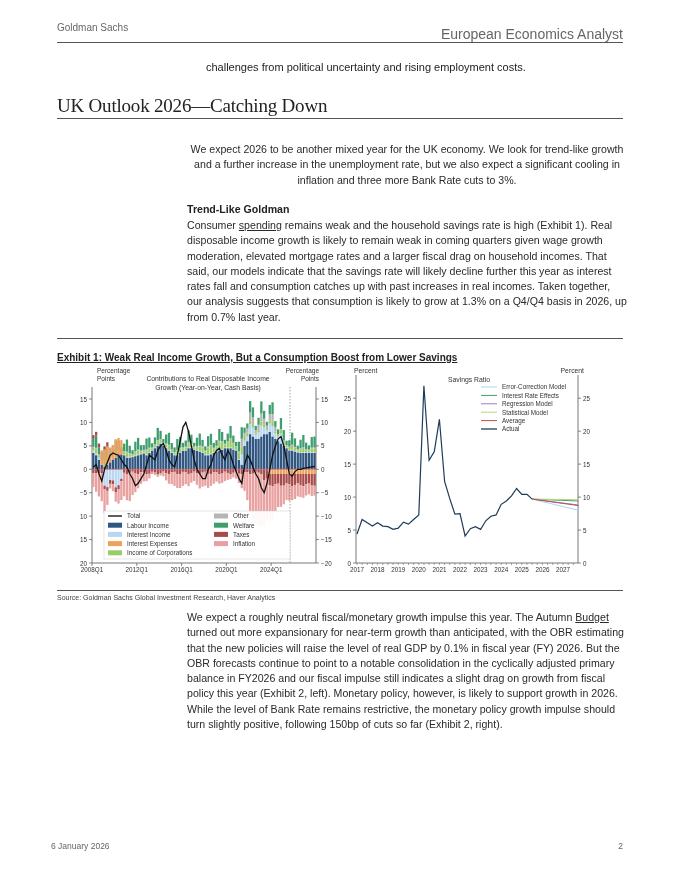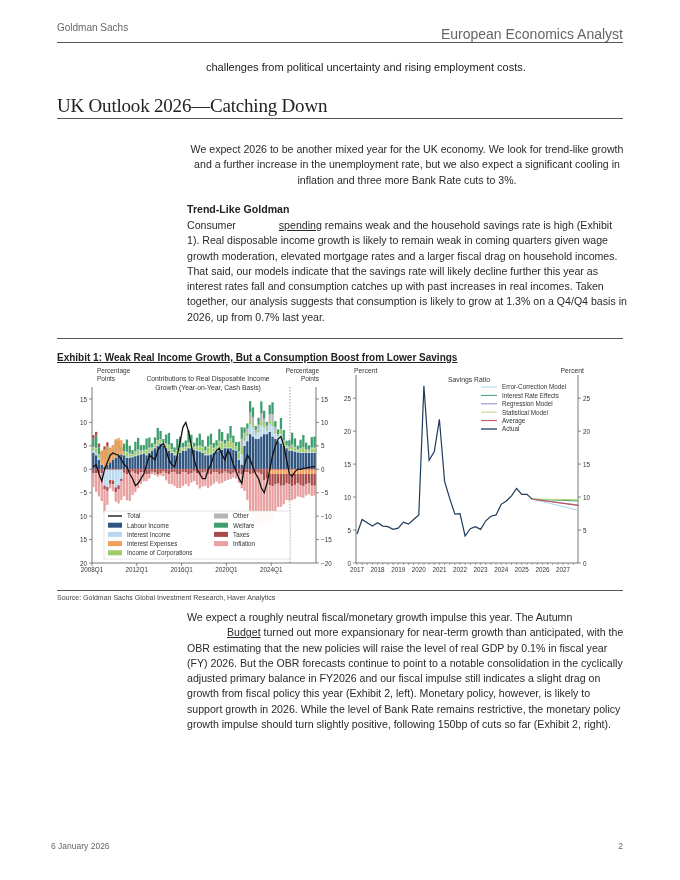--- a/index.html
+++ b/index.html
@@ -5,21 +5,21 @@
   * { box-sizing: border-box; margin: 0; padding: 0; }
   html, body { width: 680px; height: 880px; background: #ffffff; overflow: hidden; }
   body { font-family: "Liberation Sans", "DejaVu Sans", sans-serif; color: #2a2a2a; position: relative; }
   .hdr-left { position: absolute; left: 57px; top: 22px; font-size: 10px; color: #666; }
   .hdr-right { position: absolute; right: 57px; top: 26px; font-size: 14px; color: #666; }
   .hdr-rule { position: absolute; left: 57px; right: 57px; top: 42px; border-top: 1px solid #555; }
   .cont-line { position: absolute; left: 206px; top: 54px; font-size: 11px; color: #222; margin-top: 7px; }
   .sec-title { position: absolute; left: 57px; top: 95px; font-family: "Liberation Serif", "DejaVu Serif", serif; font-size: 19px; color: #222; letter-spacing: -0.2px; }
   .sec-rule { position: absolute; left: 57px; right: 57px; top: 118px; border-top: 1px solid #555; }
   .para { position: absolute; left: 187px; width: 440px; font-size: 10.6px; line-height: 15.3px; color: #2a2a2a; }
-  .para u { text-decoration: underline; margin-left: 40px; }
+  .para u { text-decoration: underline; }
   .subhead { position: absolute; left: 187px; top: 203px; font-size: 10.6px; font-weight: bold; color: #222; }
   .exh-rule { position: absolute; left: 57px; right: 57px; top: 338px; border-top: 1px solid #555; }
   .exh-title { position: absolute; left: 57px; top: 352px; font-size: 10px; font-weight: bold; color: #222; text-decoration: underline; }
   .src-rule { position: absolute; left: 57px; right: 57px; top: 590px; border-top: 1px solid #555; }
   .src { position: absolute; left: 57px; top: 594px; font-size: 7px; color: #444; }
   .footer-date { position: absolute; left: 51px; top: 841px; font-size: 8.5px; color: #666; }
   .footer-page { position: absolute; right: 57px; top: 841px; font-size: 8.5px; color: #666; }
   svg.chart { position: absolute; left: 80px; top: 360px; }
   svg text { font-family: "Liberation Sans", "DejaVu Sans", sans-serif; }
 </style>

